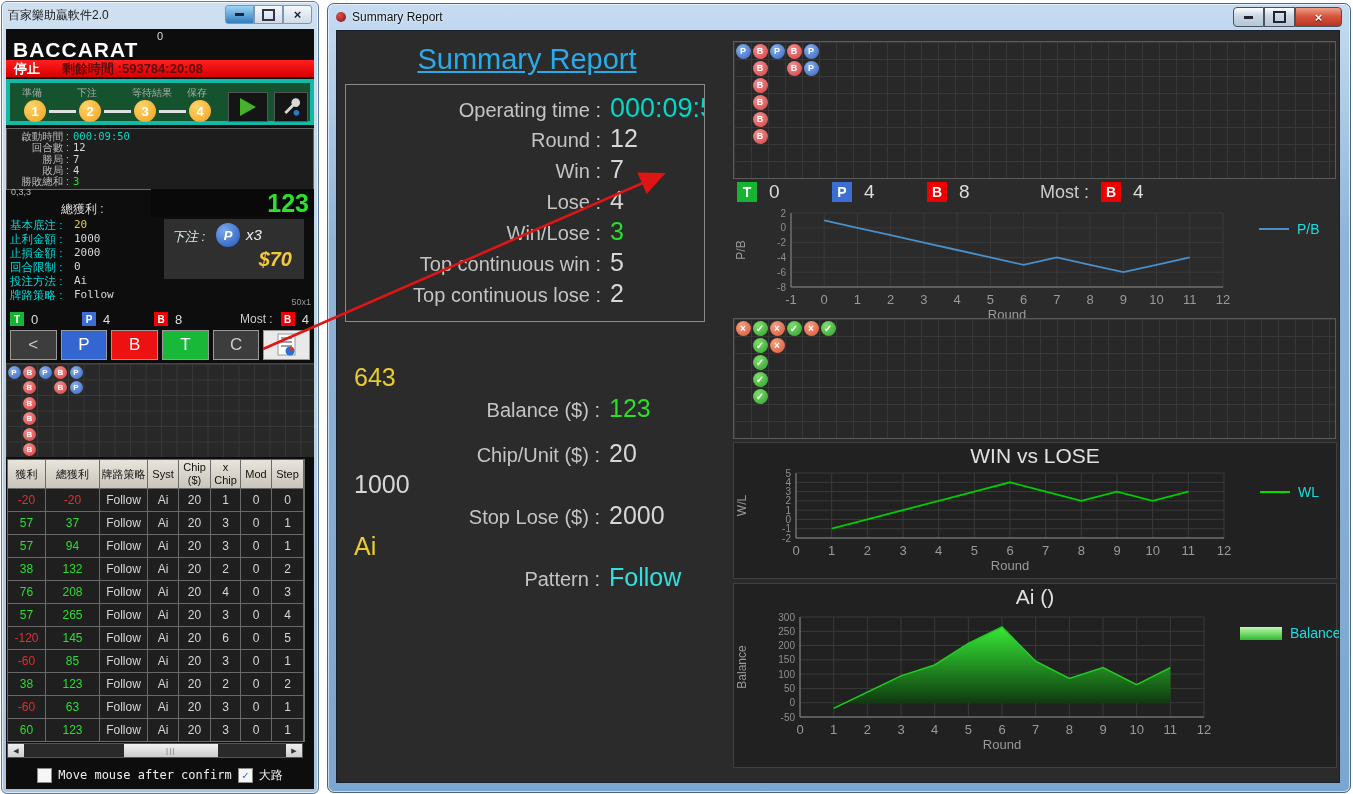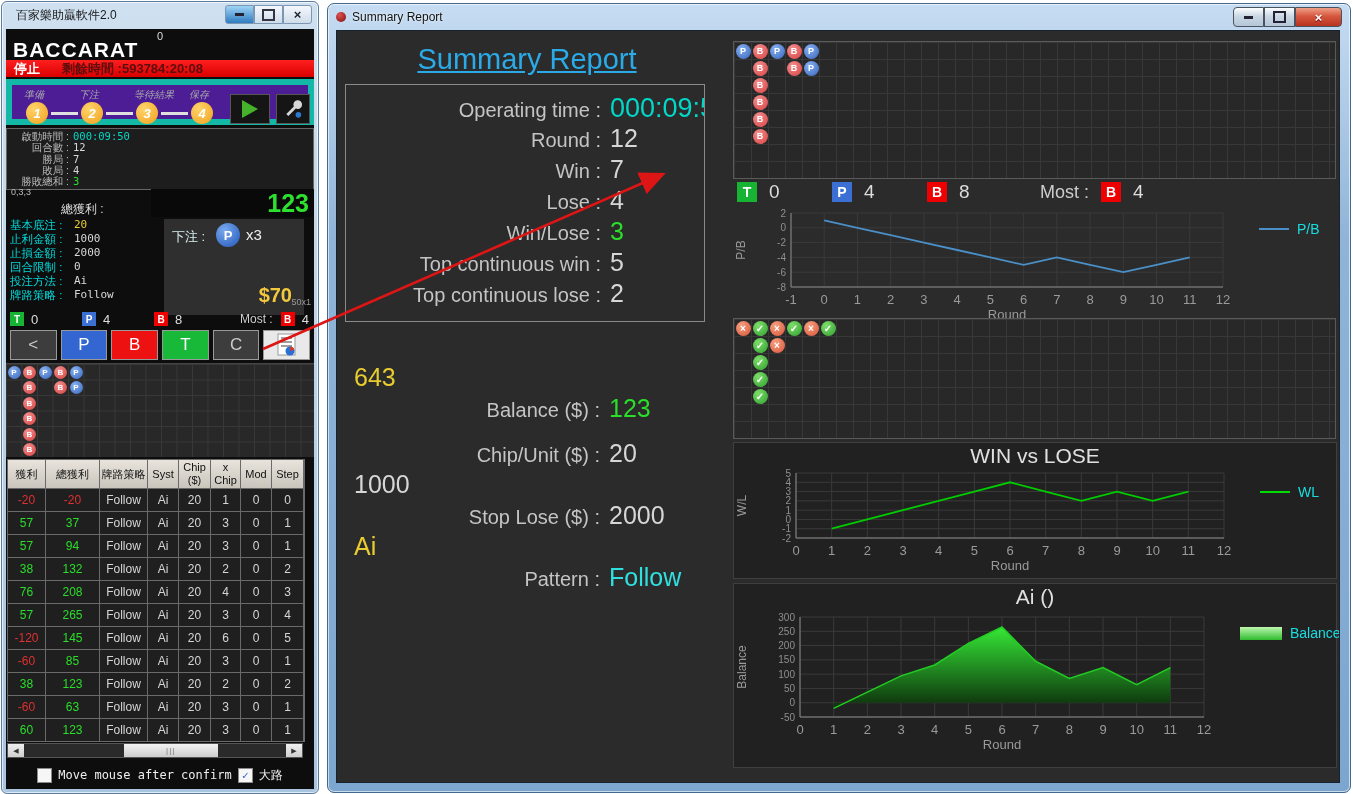--- a/index.html
+++ b/index.html
@@ -4,38 +4,38 @@
 <style>
   html,body{margin:0;padding:0;}
   .stage{position:relative;width:1353px;height:794px;background:#ffffff;overflow:hidden;
          font-family:"Liberation Sans",sans-serif;-webkit-font-smoothing:antialiased;}
   
   .v-teal{color:#00d8c8!important}.v-yellow{color:#e8cc30!important}
   .v-green{color:#2ade2a!important}.v-cyan{color:#30e0e0!important}
   
   .lw{position:absolute;left:1px;top:1px;width:316px;height:791px;border-radius:6px;
       background:linear-gradient(#cfe0f0,#a9c4de);border:1px solid #5c7e9e;box-shadow:inset 0 0 0 1px rgba(255,255,255,.65);}
-  .lw-title{position:absolute;left:8px;top:0;right:0;height:26px;display:flex;align-items:center;padding:0 6px;}
+  .lw-title{position:absolute;left:0;top:0;right:0;height:26px;display:flex;align-items:center;padding:0 6px;}
   .lw-title-text{font-size:12px;color:#1a1a1a;}
   .winbtns{position:absolute;right:6px;top:3px;display:flex;}
   .wbtn{width:27px;height:17px;border:1px solid #7d97b2;background:linear-gradient(#f4f8fc,#cfdcea);
         display:flex;align-items:center;justify-content:center;color:#333;font-size:11px;line-height:1;}
   .wbtn.min-hi{background:linear-gradient(#9fd4f6,#2f7cc0);}
   .wbtn:first-child{border-radius:3px 0 0 3px}.wbtn:last-child{border-radius:0 3px 3px 0}
   .g-min{width:9px;height:3px;background:#223;}
   .g-max{width:9px;height:8px;border:2px solid #334;}
   .g-x{font-size:13px;font-weight:bold;color:#223;}
   .lw-client{position:absolute;left:4px;top:27px;width:308px;height:760px;background:#0d0d0d;overflow:hidden;}
   .counter0{position:absolute;top:1px;left:0;right:0;text-align:center;color:#ddd;font-size:11px;}
   .appname{position:absolute;left:7px;top:9px;color:#fff;font-size:21px;font-weight:bold;letter-spacing:1px;}
   .redbar{position:absolute;left:0;top:31px;right:0;height:17px;background:linear-gradient(#ff1f1f,#d90000);
           display:flex;align-items:center;font-size:13px;font-weight:bold;}
   .redbar .stop{color:#fff;margin:0 22px 0 8px;}
   .redbar .remain{color:#5c0d0d;}
-  .steps-panel{position:absolute;left:0;top:50px;right:0;height:46px;background:#4c1d95;border:6px solid #14b8a6;box-sizing:border-box;font-style:italic;}
+  .steps-panel{position:absolute;left:0;top:50px;right:0;height:46px;background:#14532d;border:4px solid #14b8a6;box-sizing:border-box;}
   .step-label{position:absolute;top:3px;font-size:10px;color:#aaa;}
   .step-circle{position:absolute;top:17px;width:22px;height:22px;border-radius:50%;
                background:radial-gradient(circle at 35% 30%,#ffd36a,#f0a21e);color:#fff;font-weight:bold;
                font-size:13px;display:flex;align-items:center;justify-content:center;}
   .step-line{position:absolute;top:27px;height:3px;background:#e0e0e0;}
   .play-btn{position:absolute;left:218px;top:9px;width:38px;height:28px;background:#151515;border:1px solid #555;
             display:flex;align-items:center;justify-content:center;}
   .play-tri{width:0;height:0;border-left:16px solid #46b22c;border-top:9px solid transparent;border-bottom:9px solid transparent;}
   .wrench-btn{position:absolute;left:264px;top:9px;width:32px;height:28px;background:#151515;border:1px solid #555;
               display:flex;align-items:center;justify-content:center;}
@@ -47,21 +47,21 @@
   .stats-panel .kv-v{margin-left:4px;color:#d8d8d8;font-family:"DejaVu Sans Mono",monospace;}
   .profit-row{position:absolute;left:0;top:163px;right:0;height:28px;}
   .combo{position:absolute;left:5px;top:-5px;font-size:9px;color:#bbb;}
   .tp-label{position:absolute;left:55px;top:9px;font-size:12px;color:#ddd;}
   .tp-box{position:absolute;left:145px;top:-3px;right:0;height:28px;background:#090909;}
   .tp-val{position:absolute;right:5px;top:0px;font-size:25px;font-weight:bold;color:#2ee02e;line-height:28px;}
   .settings{position:absolute;left:4px;top:189px;width:150px;}
   .settings .kv{display:flex;font-size:11.5px;line-height:14px;}
   .settings .kv-l{flex:0 0 62px;color:#00dada;}
   .settings .kv-v{margin-left:2px;color:#d8d8d8;font-family:"DejaVu Sans Mono",monospace;font-size:11px;}
-  .betbox{position:absolute;left:158px;top:190px;width:140px;height:96px;background:#2f2f2f;}
+  .betbox{position:absolute;left:158px;top:190px;width:140px;height:60px;background:#2f2f2f;font-style:italic;}
   .bet-label{position:absolute;left:8px;top:9px;font-size:13px;color:#d8f0f0;}
   .bet-pick{position:absolute;left:52px;top:4px;width:24px;height:24px;border-radius:50%;
             background:radial-gradient(circle at 35% 30%,#79a9ec,#2256bb);color:#fff;font-weight:bold;font-size:13px;
             display:flex;align-items:center;justify-content:center;}
   .bet-mult{position:absolute;left:82px;top:7px;font-size:15px;color:#eee;}
   .bet-amt{position:absolute;right:12px;bottom:8px;font-size:20px;font-weight:bold;color:#f2c83c;}
   .scale-note{position:absolute;right:3px;top:268px;font-size:9px;color:#999;}
   .counts{position:absolute;left:4px;top:281px;right:0;height:18px;display:flex;align-items:center;}
   .count-badge{width:14px;height:14px;display:inline-flex;align-items:center;justify-content:center;
                color:#fff;font-size:10px;font-weight:bold;margin-right:7px;}

